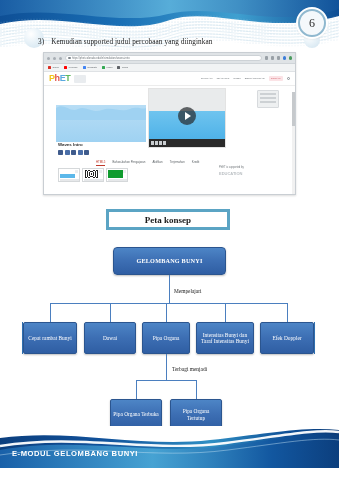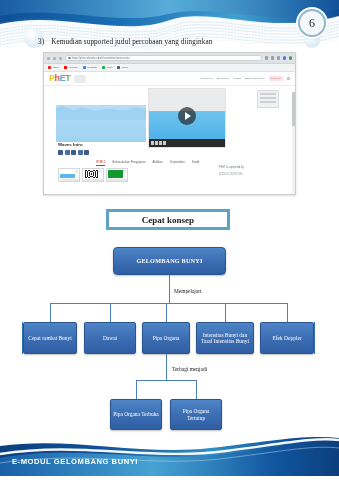--- a/index.html
+++ b/index.html
@@ -204,21 +204,21 @@
   .n6 { left: 110px; width: 52px; }
   .n7 { left: 170px; width: 52px; }
 
   .conn { position: absolute; background: #4b7fbf; }
   .lbl {
     position: absolute; font-family: "Liberation Serif", serif;
     font-size: 5.4px; color: #1b1b1b; white-space: nowrap;
   }
 
   
-  .footer { position: absolute; left: 0; bottom: 4px; width: 339px; height: 42px; overflow: hidden; }
+  .footer { position: absolute; left: 0; bottom: 12px; width: 339px; height: 42px; overflow: hidden; }
   .footer-text {
     position: absolute; left: 12px; bottom: 10px;
     font-family: "Liberation Sans", sans-serif;
     font-weight: bold; font-size: 7.6px; letter-spacing: .55px; color: #ffffff;
     z-index: 3;
   }
   
   .side-rule { position: absolute; width: 1px; background: #2f6fb0; }
 </style>
 </head>
@@ -393,21 +393,21 @@
         <div class="sup-t">PhET is supported by</div>
         <div class="sup-l">EDUCATION</div>
       </div>
 
       <div class="scrollbar">
         <i></i>
       </div>
     </div>
   </div>
 
-  <div class="peta-box">Cepat konsep</div>
+  <div class="peta-box">Peta konsep</div>
 
   <div class="node root">GELOMBANG BUNYI</div>
 
   <div class="conn" style="left:169px; top:275px; width:1px; height:28px;"></div>
   <div class="lbl" style="left:174px; top:288px;">Mempelajari</div>
   <div class="conn" style="left:50px; top:303px; width:237px; height:1px;"></div>
 
   <div class="conn" style="left:50px;  top:303px; width:1px; height:19px;"></div>
   <div class="conn" style="left:110px; top:303px; width:1px; height:19px;"></div>
   <div class="conn" style="left:166px; top:303px; width:1px; height:19px;"></div>

